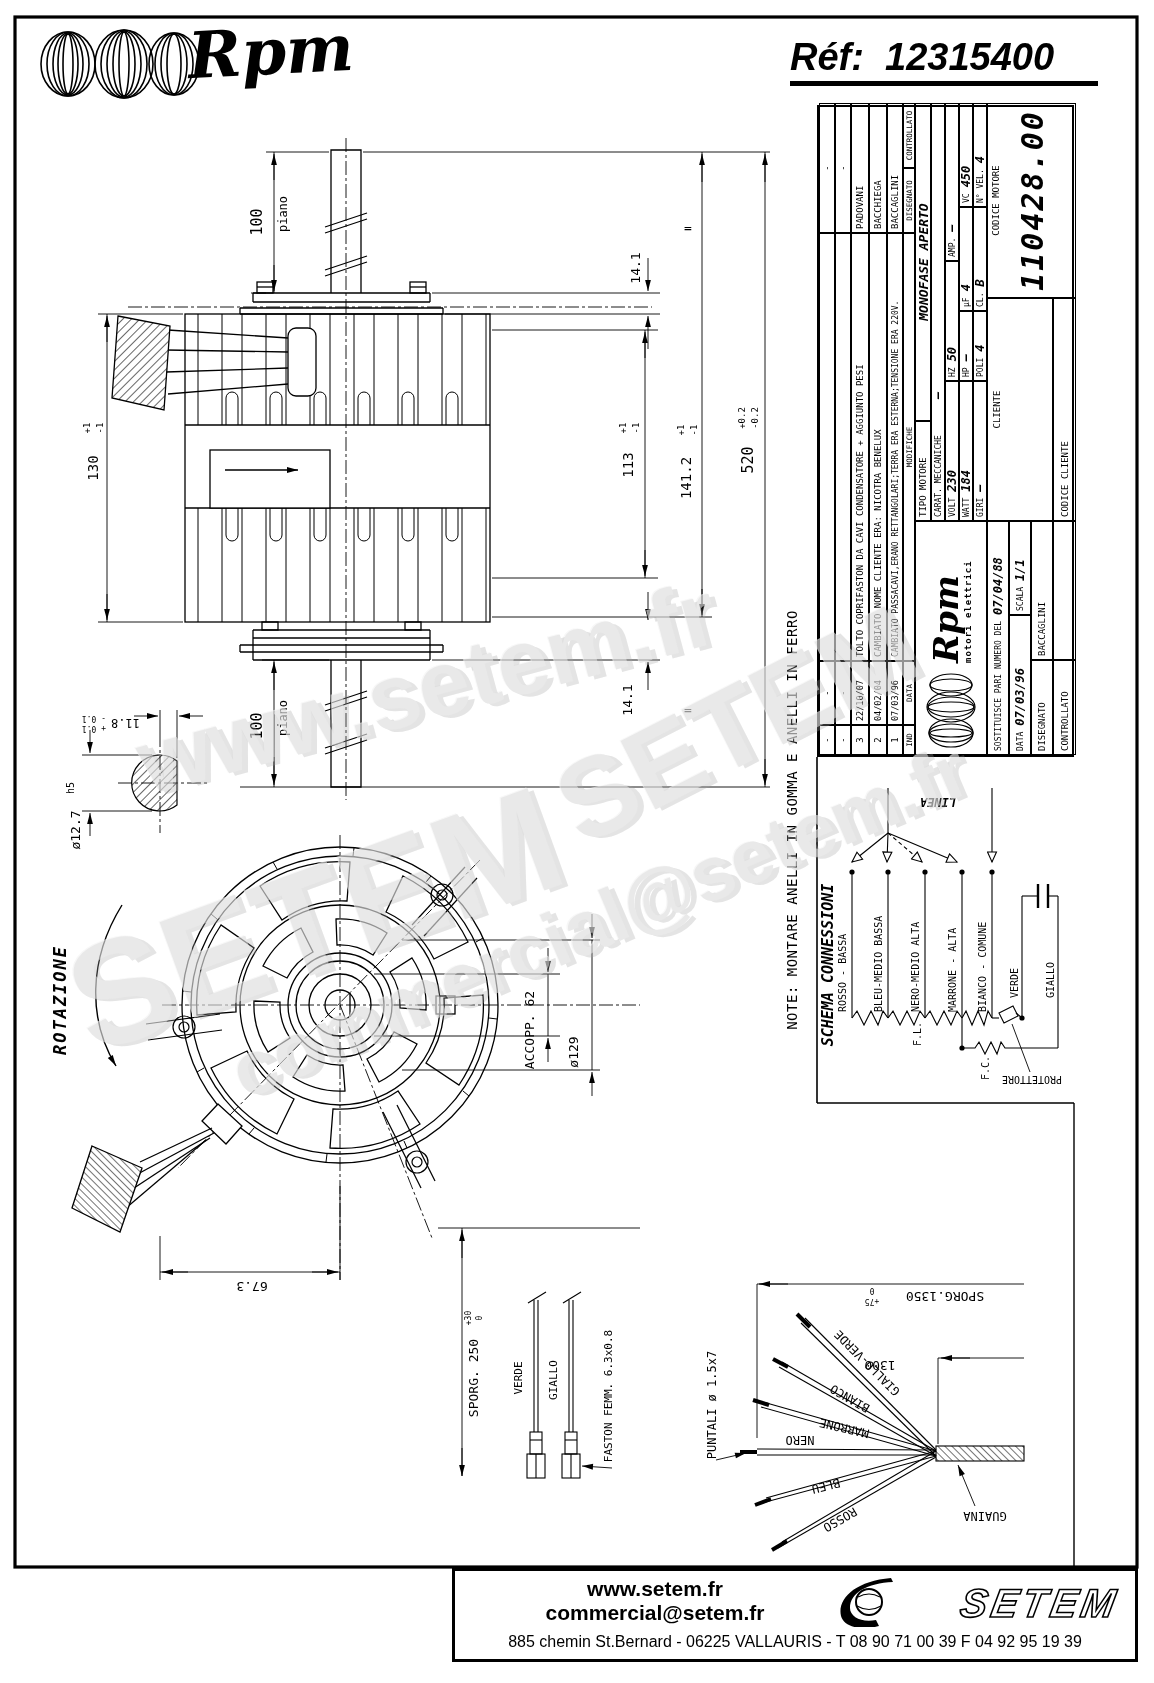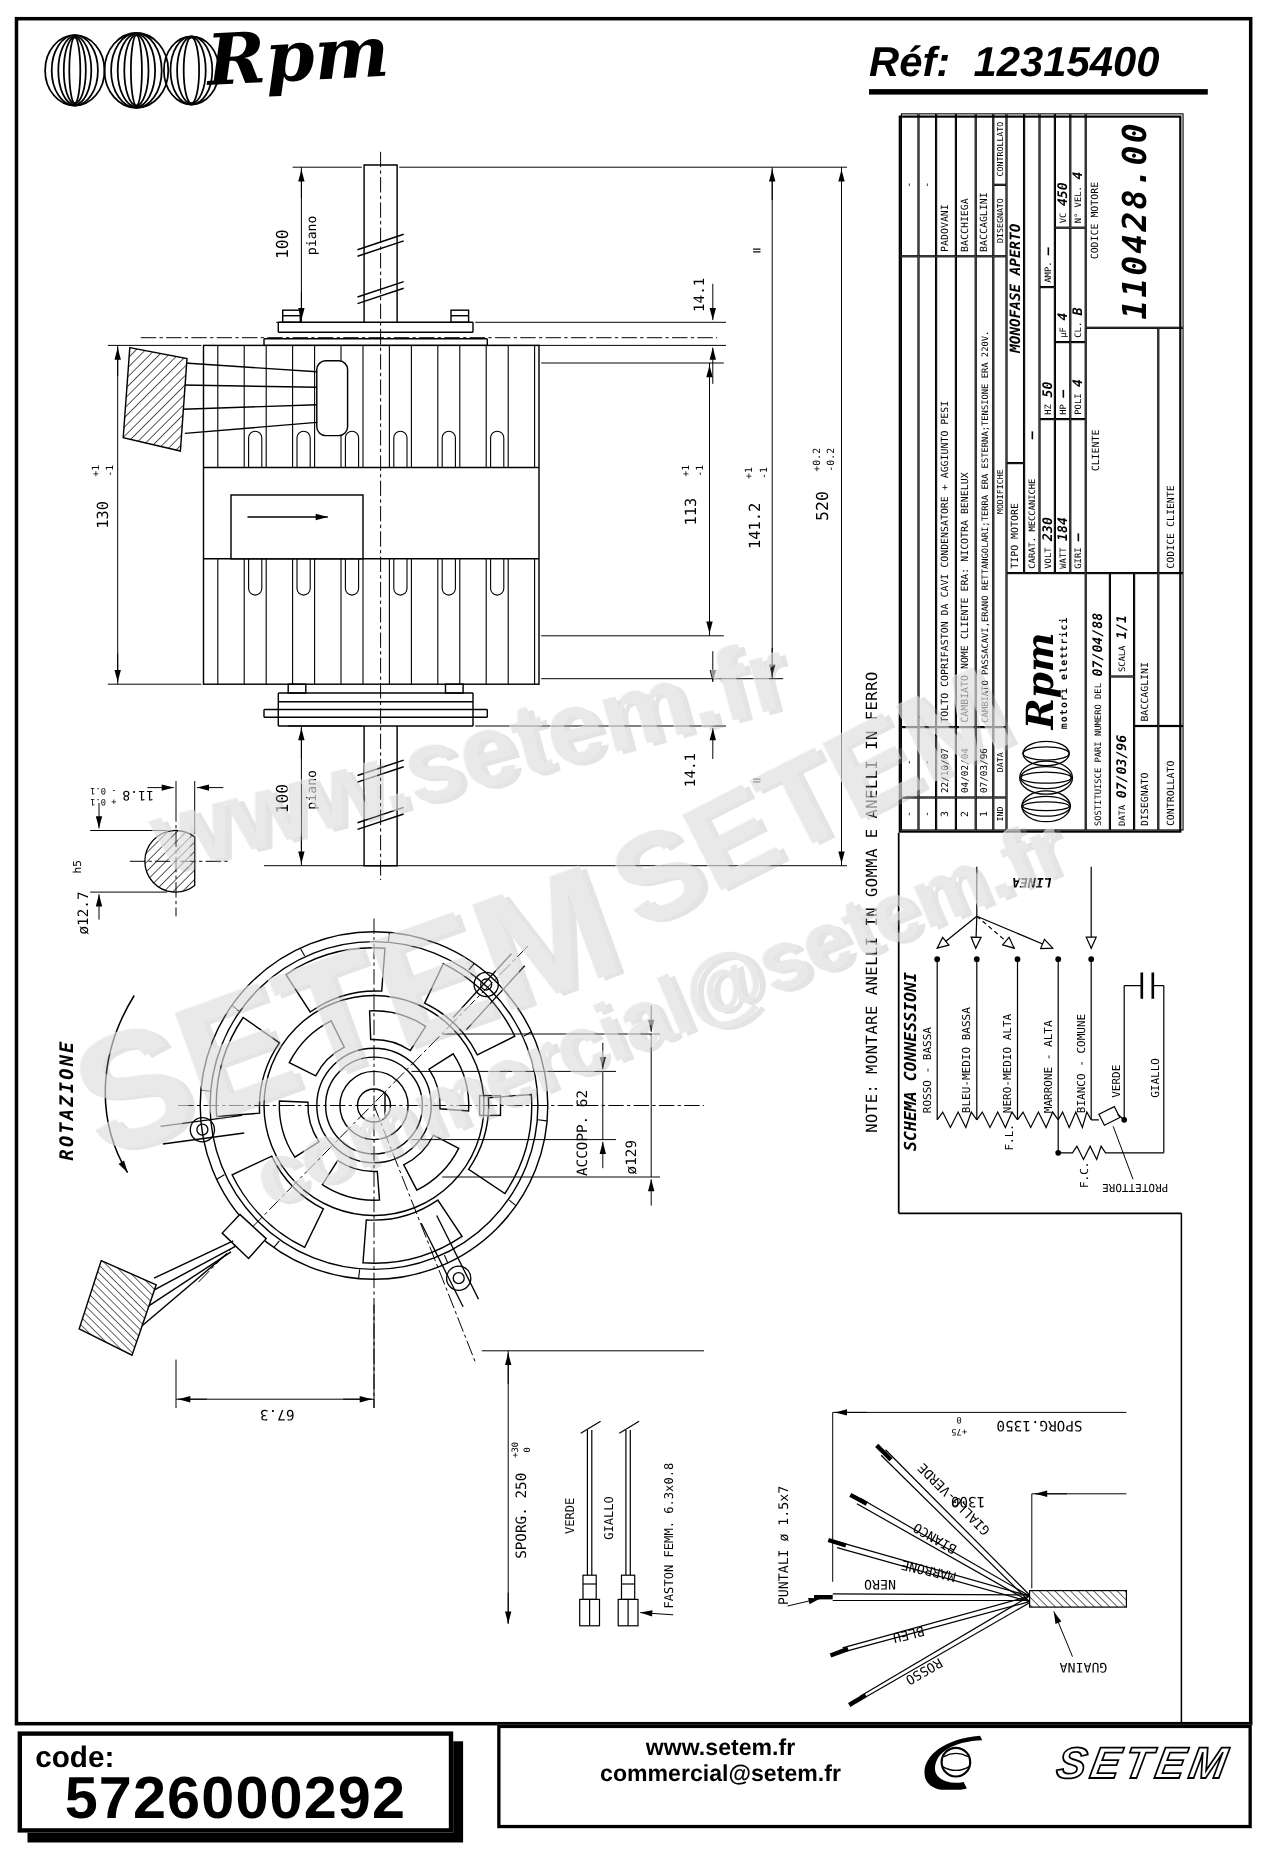--- a/index.html
+++ b/index.html
@@ -609,28 +609,25 @@
     <div style="font-size:9px">CODICE MOTORE</div>
     <div style="font:italic bold 30px 'DejaVu Sans Mono',monospace;margin-top:14px;letter-spacing:2px">110428.00</div>
   </div>
 </div>
 
 <div class="wm" style="left:140px;top:712px;transform:rotate(-15deg);font-size:92px;">www.setem.fr</div>
 <div class="wm" style="left:75px;top:922px;transform:rotate(-20deg);font-size:148px;">SETEM</div>
 <div class="wm" style="left:235px;top:1032px;transform:rotate(-23deg);font-size:76px;">commercial@setem.fr</div>
 <div class="wm" style="left:565px;top:748px;transform:rotate(-27deg);font-size:112px;">SETEM</div>
 
-<div class="abs" id="code-box">
-  <div class="cl">code:</div>
-  <div class="cv">5726000292</div>
-</div>
 <div class="abs" id="setem-box">
   <div class="web">www.setem.fr</div>
   <div class="em">commercial@setem.fr</div>
   <svg width="74" height="52" viewBox="0 0 74 52" style="position:absolute;right:232px;top:4px">
     <path d="M62,3 C26,6 8,24 12,41 C15,52 32,56 50,51 L47,45 C33,48 21,42 21,33 C21,18 38,8 64,7 Z" fill="#000"></path>
     <circle cx="40" cy="27" r="13" fill="#fff" stroke="#000" stroke-width="2"></circle>
     <path d="M29,22 Q40,16 51,22 M28,31 Q40,38 52,31" fill="none" stroke="#000" stroke-width="1.2"></path>
   </svg>
   <div id="setem-brand">SETEM</div>
+  <div class="addr">885 chemin St.Bernard  -  06225 VALLAURIS  -  T 08 90 71 00 39   F 04 92 95 19 39</div>
 </div>
 
 </div>
 
 </body></html>

